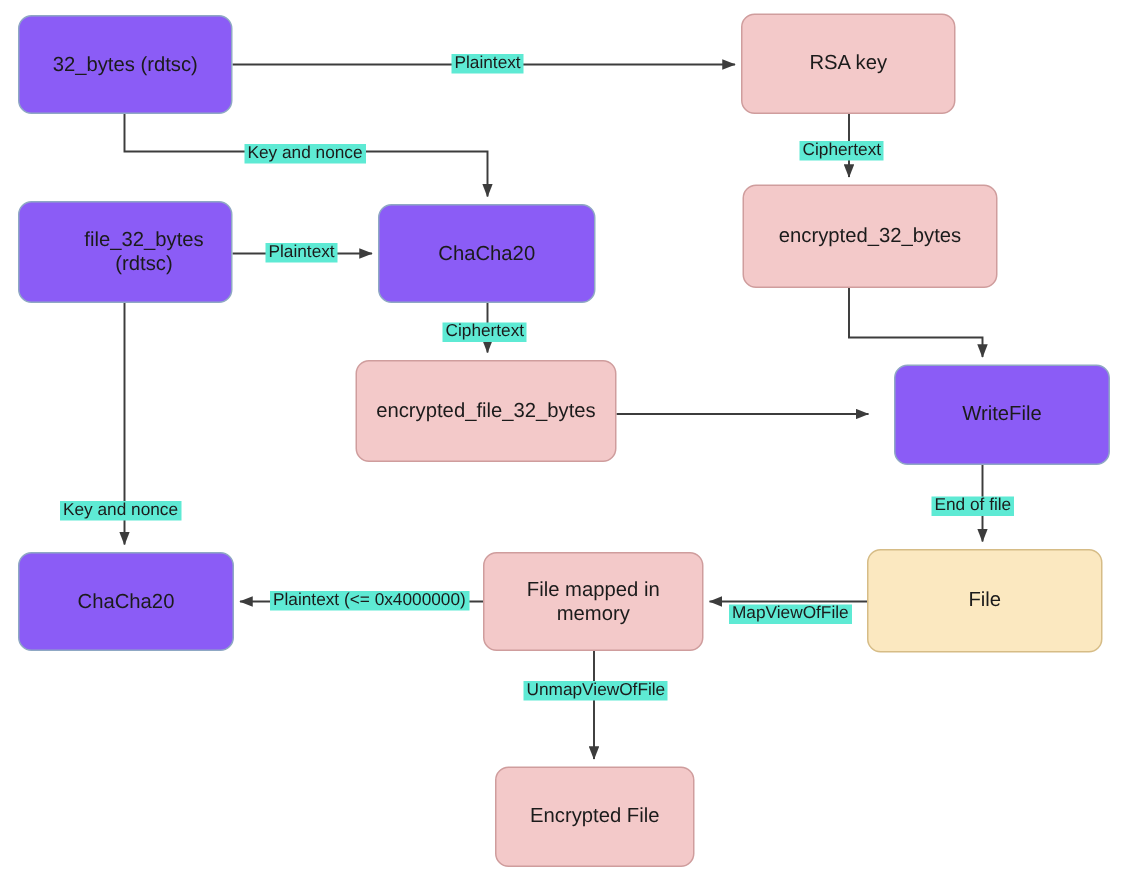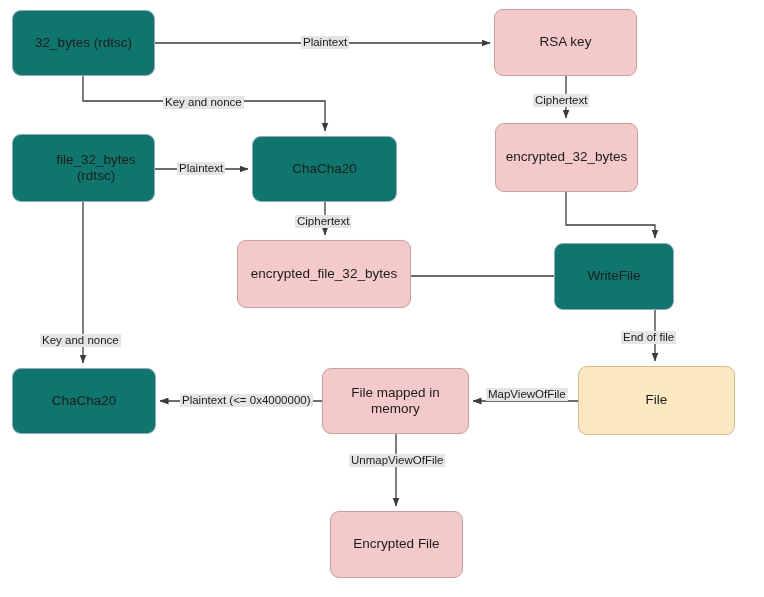--- a/index.html
+++ b/index.html
@@ -34,36 +34,36 @@
     text-align: center;
     border-radius: 9px;
     border: 1px solid #9aa3ad;
     font-size: 13.5px;
     color: #1b1b1b;
     line-height: 1.2;
     padding: 2px 6px;
     z-index: 2;
   }
   .node.blue {
-    background: #0f766e;
+    background: #8b5cf6;
     border-color: #8fa8c4;
   }
   .node.red {
     background: #f3c9c9;
     border-color: #cf9d9d;
   }
   .node.yellow {
     background: #fbe8c0;
     border-color: #d6bc86;
   }
   .edge-label {
     position: absolute;
     font-size: 11.5px;
     color: #1b1b1b;
-    background: #e5e5e5;
+    background: #5eead4;
     padding: 0 2px;
     white-space: nowrap;
     z-index: 3;
     line-height: 1.1;
   }
 </style>
 </head>
 <body>
 
 <div id="canvas">
@@ -111,29 +111,29 @@
   </div>
 
   <div class="node blue" style="left:12px; top:134px; width:143px; height:68px;padding-left:31px;">
     <span>file_32_bytes (rdtsc)</span>
   </div>
 
   <div class="node blue" style="left:252px; top:136px; width:145px; height:66px;">
     <span>ChaCha20</span>
   </div>
 
-  <div class="node red" style="left:495px; top:123px; width:143px; height:69px;text-align:right;">
+  <div class="node red" style="left:495px; top:123px; width:170px; height:69px;text-align:right;">
     <span>encrypted_32_bytes</span>
   </div>
 
   <div class="node red" style="left:237px; top:240px; width:174px; height:68px;">
     <span>encrypted_file_32_bytes</span>
   </div>
 
-  <div class="node blue" style="left:554px; top:243px; width:120px; height:67px;">
+  <div class="node blue" style="left:596px; top:243px; width:144px; height:67px;">
     <span>WriteFile</span>
   </div>
 
   <div class="node blue" style="left:12px; top:368px; width:144px; height:66px;">
     <span>ChaCha20</span>
   </div>
 
   <div class="node yellow" style="left:578px; top:366px; width:157px; height:69px;">
     <span>File</span>
   </div>
@@ -153,19 +153,19 @@
   <div class="edge-label" style="left:533px; top:94px;">Ciphertext</div>
 
   <div class="edge-label" style="left:177px; top:162px;">Plaintext</div>
 
   <div class="edge-label" style="left:295px; top:215px;">Ciphertext</div>
 
   <div class="edge-label" style="left:40px; top:334px;">Key and nonce</div>
 
   <div class="edge-label" style="left:621px; top:331px;">End of file</div>
 
-  <div class="edge-label" style="left:486px; top:388px;">MapViewOfFile</div>
+  <div class="edge-label" style="left:486px; top:403px;">MapViewOfFile</div>
 
   <div class="edge-label" style="left:180px; top:394px;">Plaintext (&lt;= 0x4000000)</div>
 
   <div class="edge-label" style="left:349px; top:454px;">UnmapViewOfFile</div>
 
 </div>
 
 </body></html>

